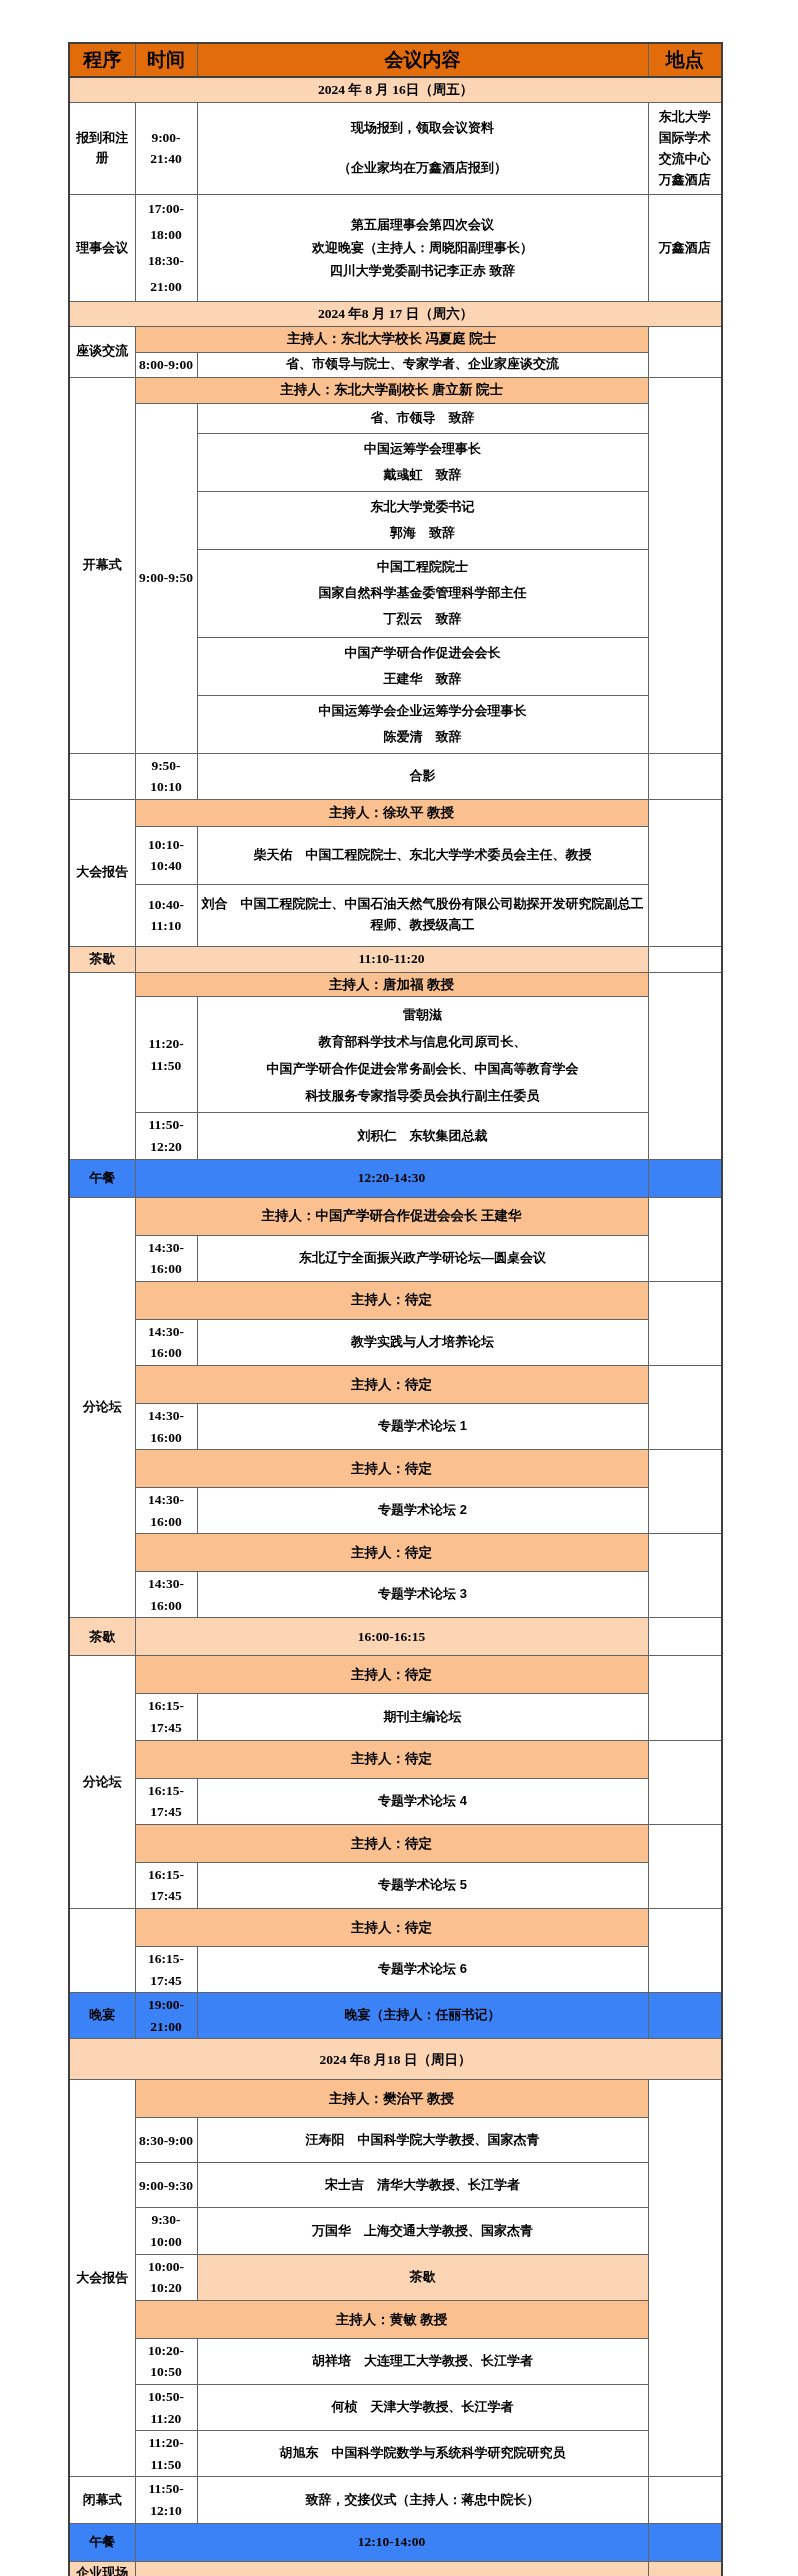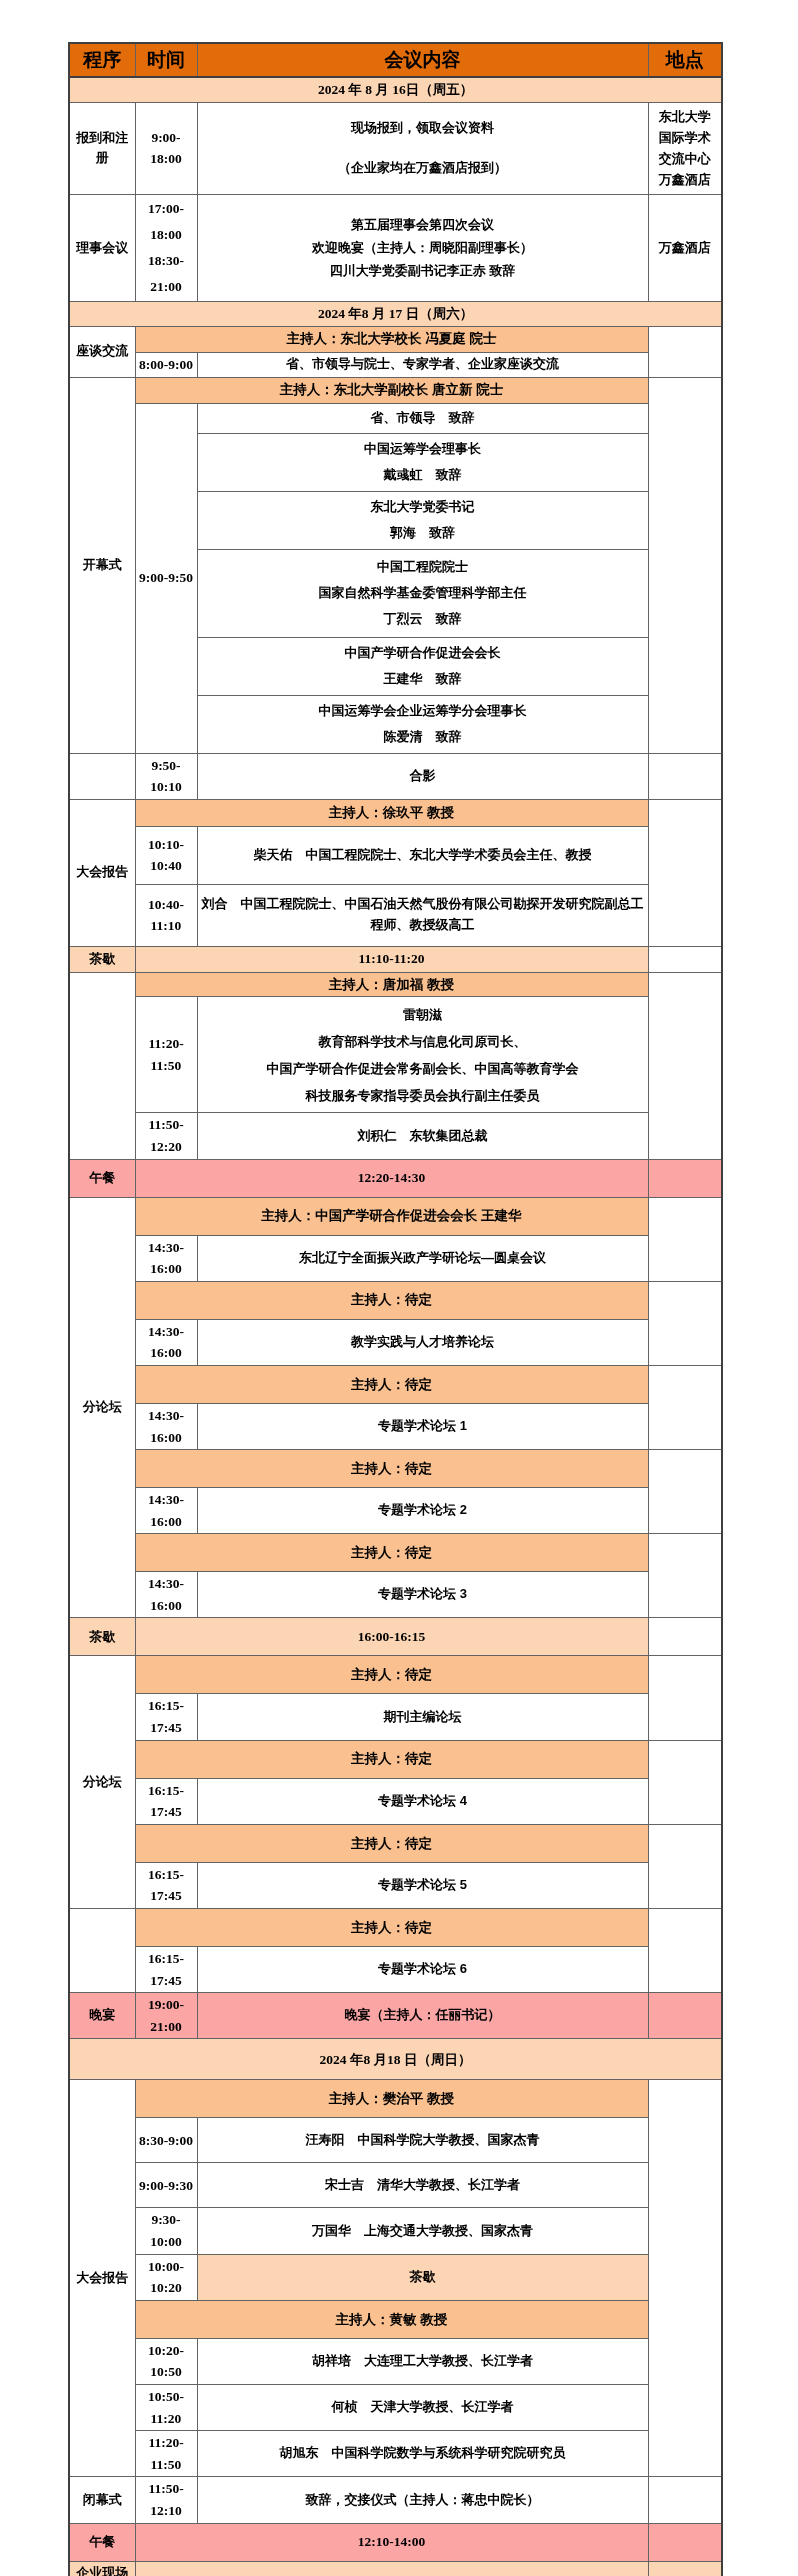--- a/index.html
+++ b/index.html
@@ -13,22 +13,22 @@
     border:2px solid #3f3f3f;
   }
   td{
     border:1px solid #636363;
     text-align:center;vertical-align:middle;
     font-weight:bold;font-size:13px;line-height:1.6;
     padding:1px 3px;word-break:break-word;overflow:hidden;
   }
   .hd{background:#E36C0A;font-size:19px;border-bottom:2px solid #3f3f3f;}
   .date{background:#FCD5B4;font-size:14px;}
-  .host{background:#FAC08F;font-size:13.5px;}
-  .meal{background:#fca5a5;}
+  .host{background:#FAC08F;font-size:13.5px;font-family:Liberation Serif, serif;}
+  .meal{background:#3b82f6;}
   .brk{background:#FCD5B4;}
   .tm{font-family:"Liberation Serif",serif;font-size:13.5px;}
   .sp{line-height:26px;}
   .reg{line-height:40px;margin-left:7px;}
   .regloc{line-height:21px;}
   .ctime{line-height:26px;}
   .ccontent{line-height:23px;}
   .lei{line-height:27px;}
 </style>
 </head>
@@ -49,21 +49,21 @@
     <td class="hd">会议内容</td>
     <td class="hd">地点</td>
   </tr>
 
   <tr style="height:24px">
     <td class="date tm" colspan="4">2024 年 8 月 16日（周五）</td>
   </tr>
 
   <tr style="height:92px">
     <td>报到和注册</td>
-    <td class="tm">9:00-18:00</td>
+    <td class="tm">9:00-21:40</td>
     <td class="reg">现场报到，领取会议资料<br>（企业家均在万鑫酒店报到）</td>
     <td class="regloc">东北大学<br>国际学术<br>交流中心<br>万鑫酒店</td>
   </tr>
 
   <tr style="height:74px">
     <td>理事会议</td>
     <td class="tm ctime">17:00-18:00<br>18:30-21:00</td>
     <td class="ccontent">第五届理事会第四次会议<br>欢迎晚宴（主持人：周晓阳副理事长）<br>四川大学党委副书记李正赤 致辞</td>
     <td>万鑫酒店</td>
   </tr>

